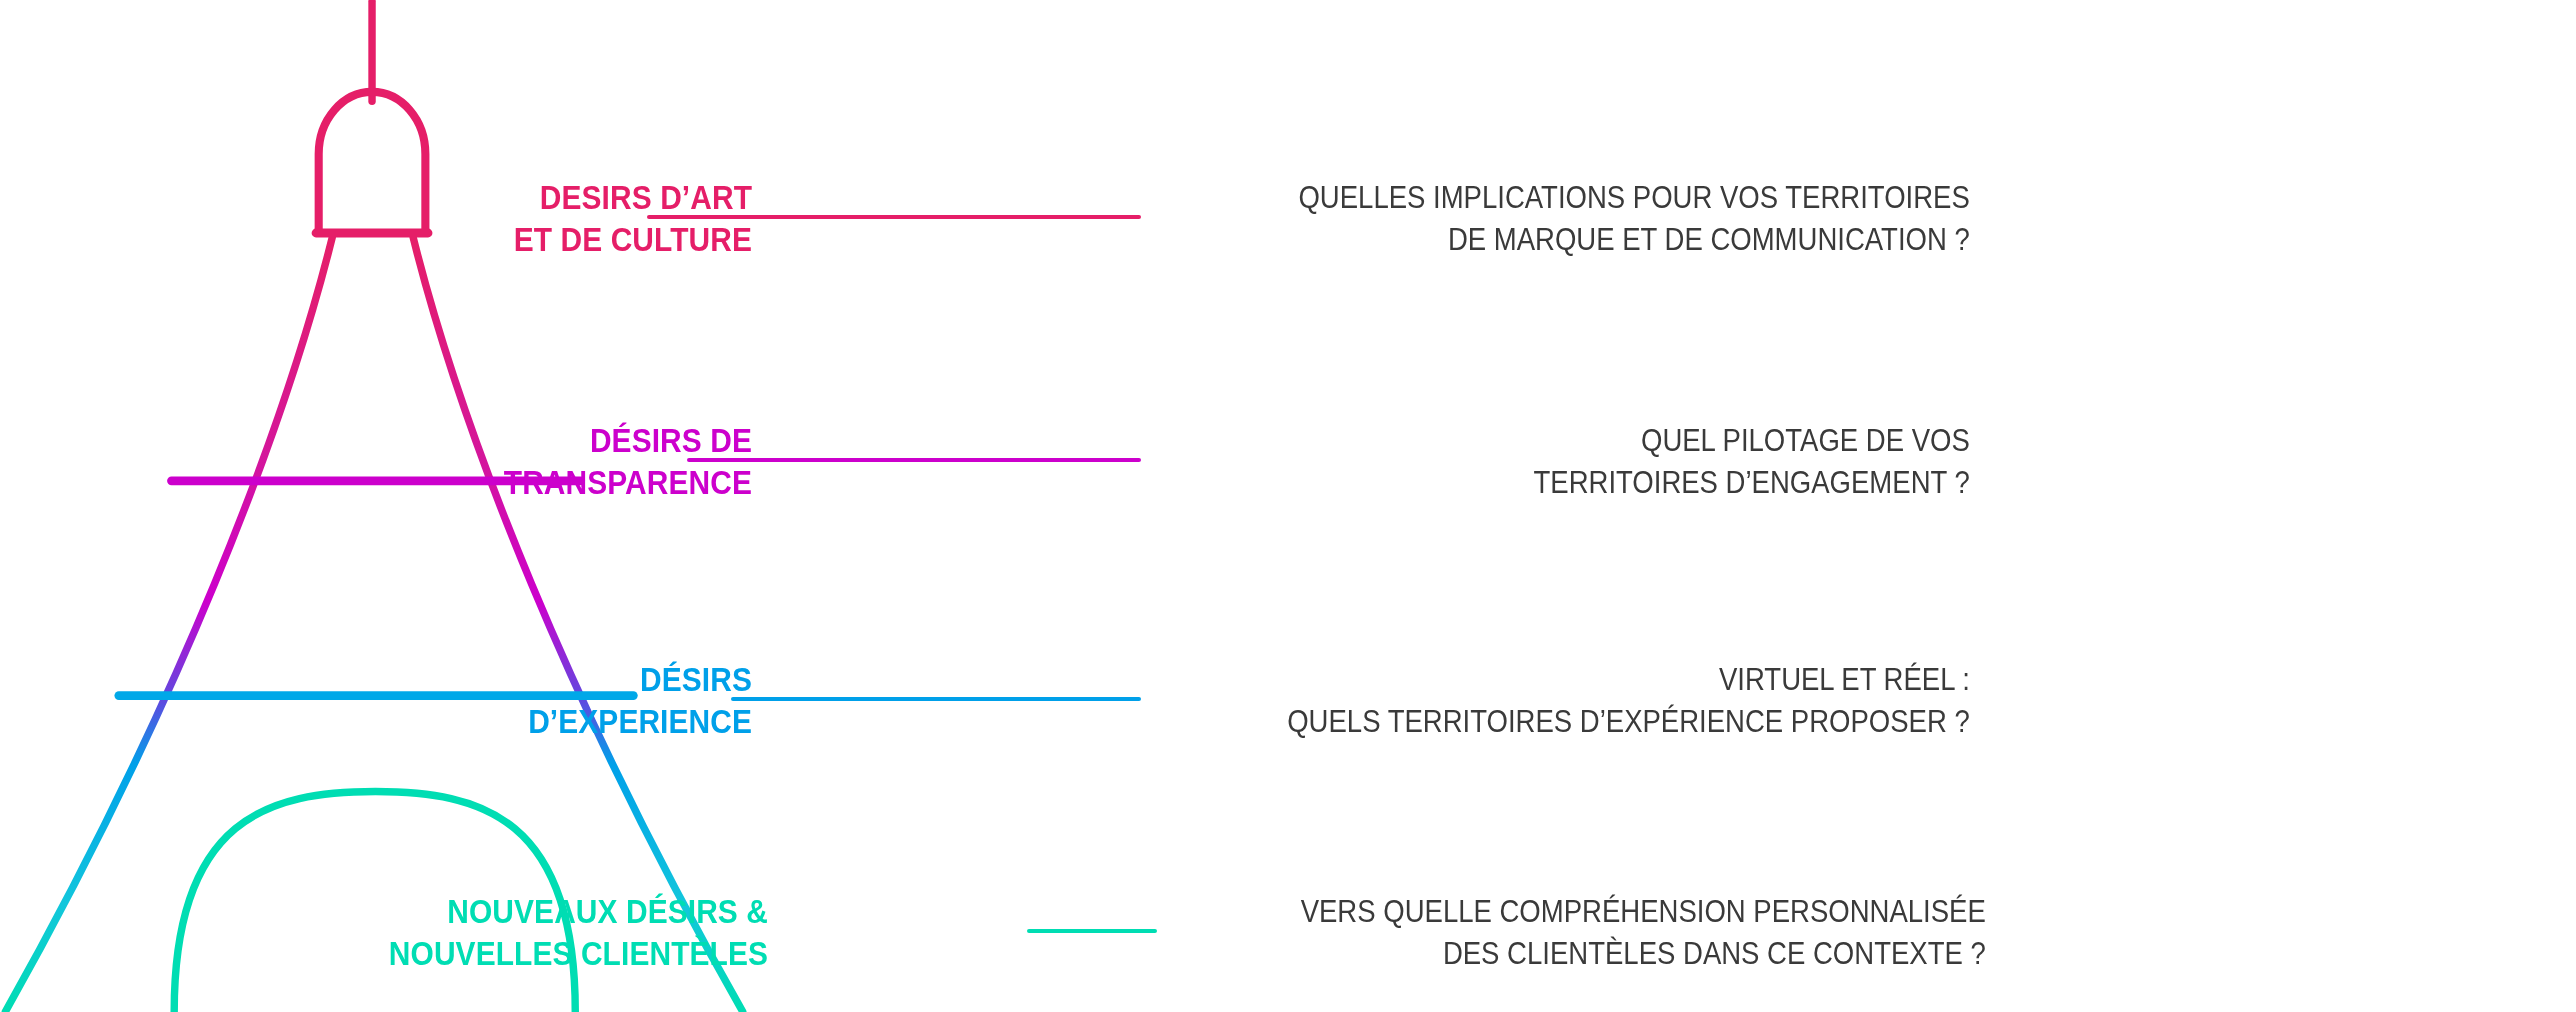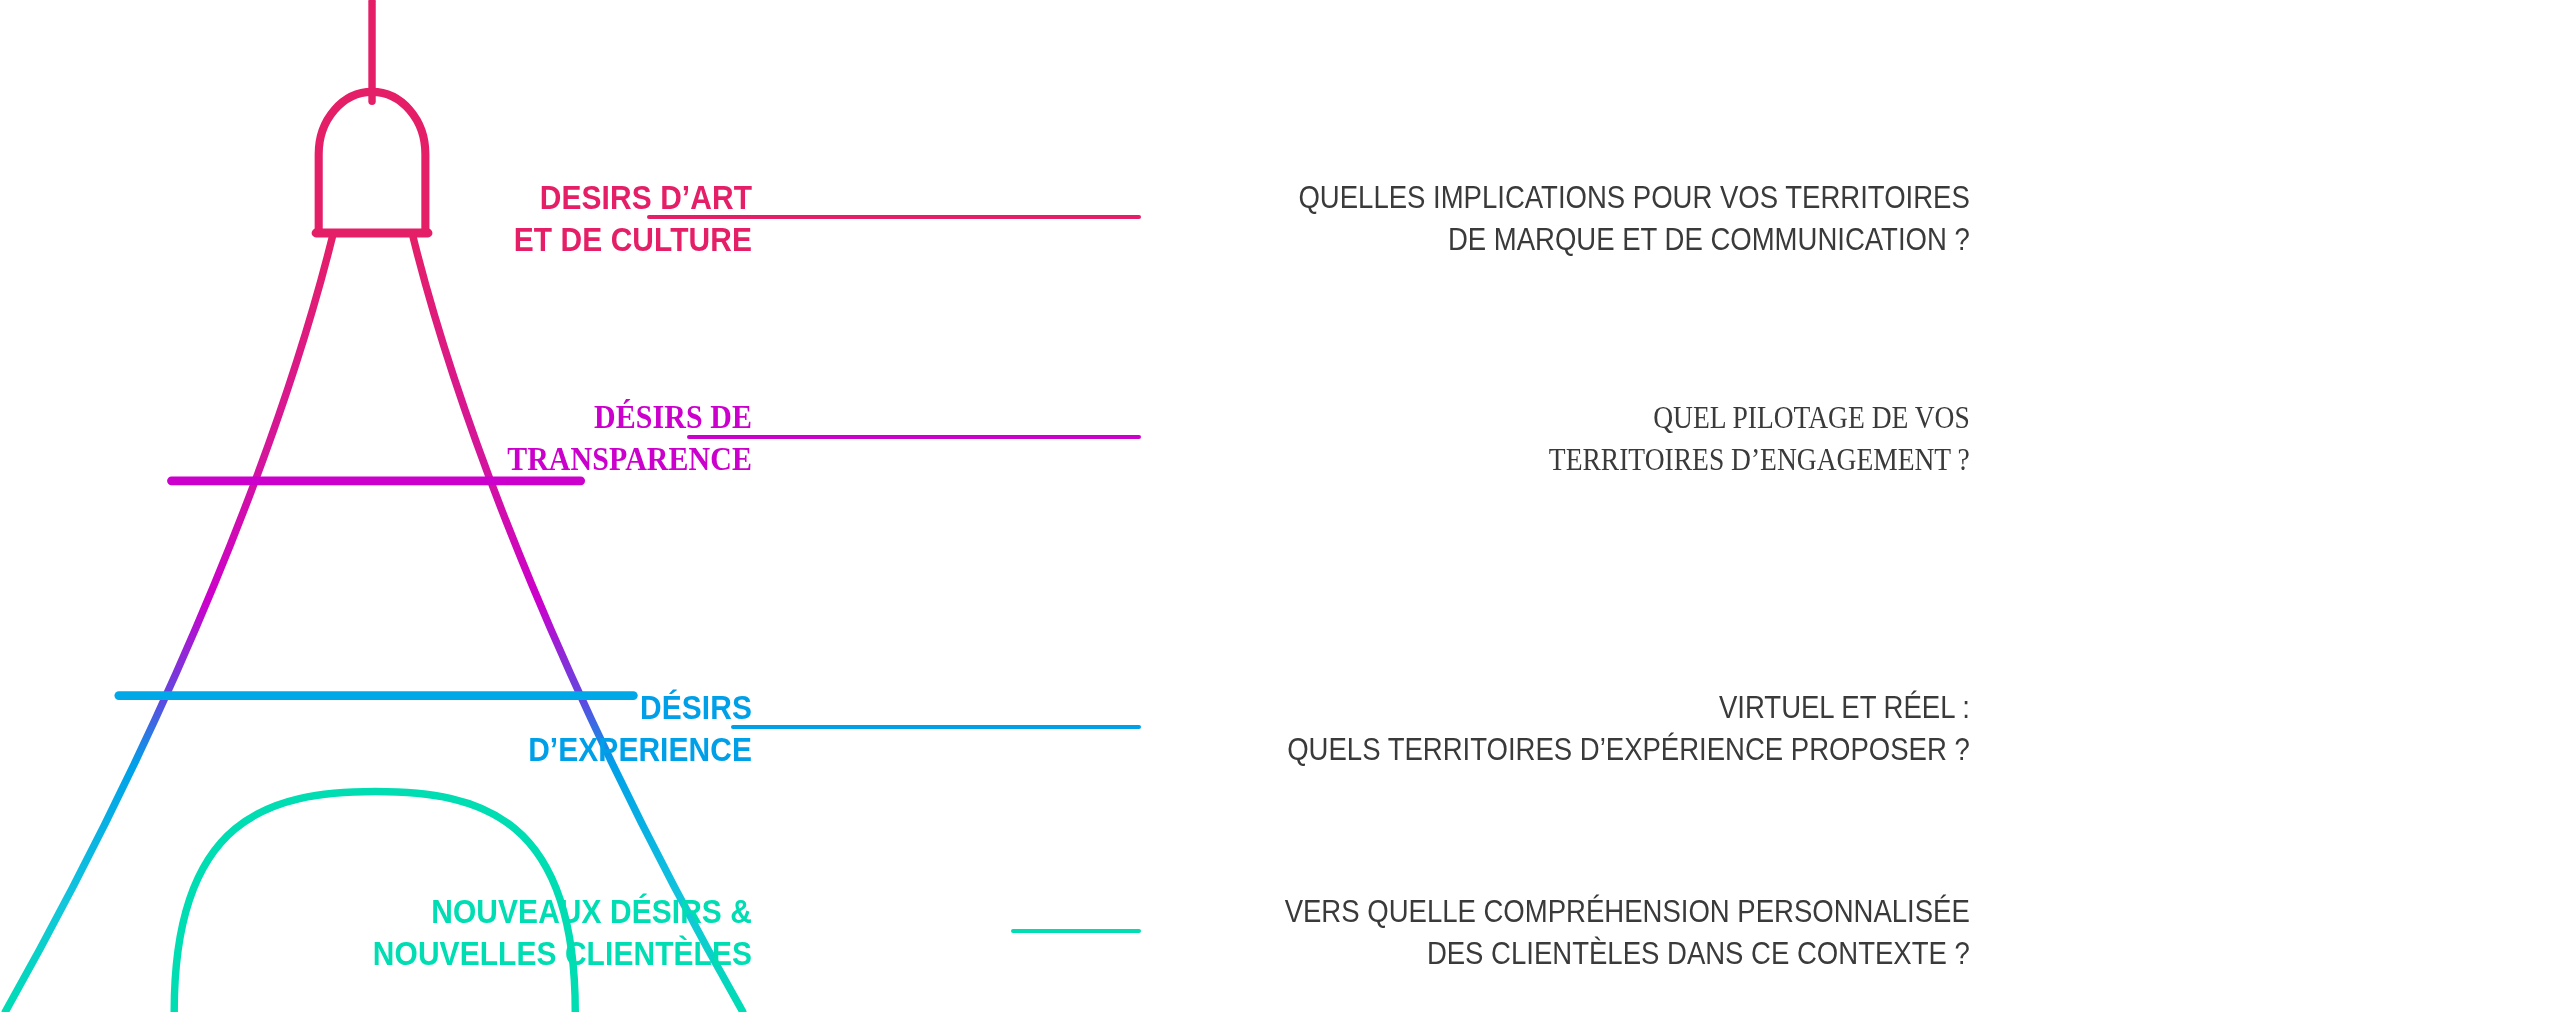--- a/index.html
+++ b/index.html
@@ -130,57 +130,57 @@
     </div>
   </div>
   <div class="desc-cell">
     <div class="desc">
       <span class="dline">QUELLES IMPLICATIONS POUR VOS TERRITOIRES</span>
       <span class="dline">DE MARQUE ET DE COMMUNICATION ?</span>
     </div>
   </div>
 </div>
 
-<div class="row" style="top:396px;font-family:Liberation Serif, serif;">
+<div class="row" style="top:419px;">
   <div class="connector-cell">
     <div class="connector-line" style="width:454px;background:#CC00CC;"></div>
   </div>
   <div class="heading-cell">
     <div class="heading" style="color:#CC00CC;">
       <span class="hline">DÉSIRS DE</span>
       <span class="hline">TRANSPARENCE</span>
     </div>
   </div>
   <div class="desc-cell">
     <div class="desc">
       <span class="dline">QUEL PILOTAGE DE VOS</span>
       <span class="dline">TERRITOIRES D’ENGAGEMENT ?</span>
     </div>
   </div>
 </div>
 
-<div class="row" style="top:686px;">
+<div class="row" style="top:658px;">
   <div class="connector-cell">
     <div class="connector-line" style="width:410px;background:#00A0E9;"></div>
   </div>
   <div class="heading-cell">
     <div class="heading" style="color:#00A0E9;">
       <span class="hline">DÉSIRS</span>
       <span class="hline">D’EXPERIENCE</span>
     </div>
   </div>
   <div class="desc-cell">
     <div class="desc">
       <span class="dline">VIRTUEL ET RÉEL :</span>
       <span class="dline">QUELS TERRITOIRES D’EXPÉRIENCE PROPOSER ?</span>
     </div>
   </div>
 </div>
 
-<div class="row" style="top:890px;">
+<div class="row" style="top:890px;margin-left:16px;">
   <div class="connector-cell">
     <div class="connector-line" style="width:130px;background:#00DDB3;"></div>
   </div>
   <div class="heading-cell">
     <div class="heading" style="color:#00DDB3;">
       <span class="hline">NOUVEAUX DÉSIRS &amp;</span>
       <span class="hline">NOUVELLES CLIENTÈLES</span>
     </div>
   </div>
   <div class="desc-cell">

